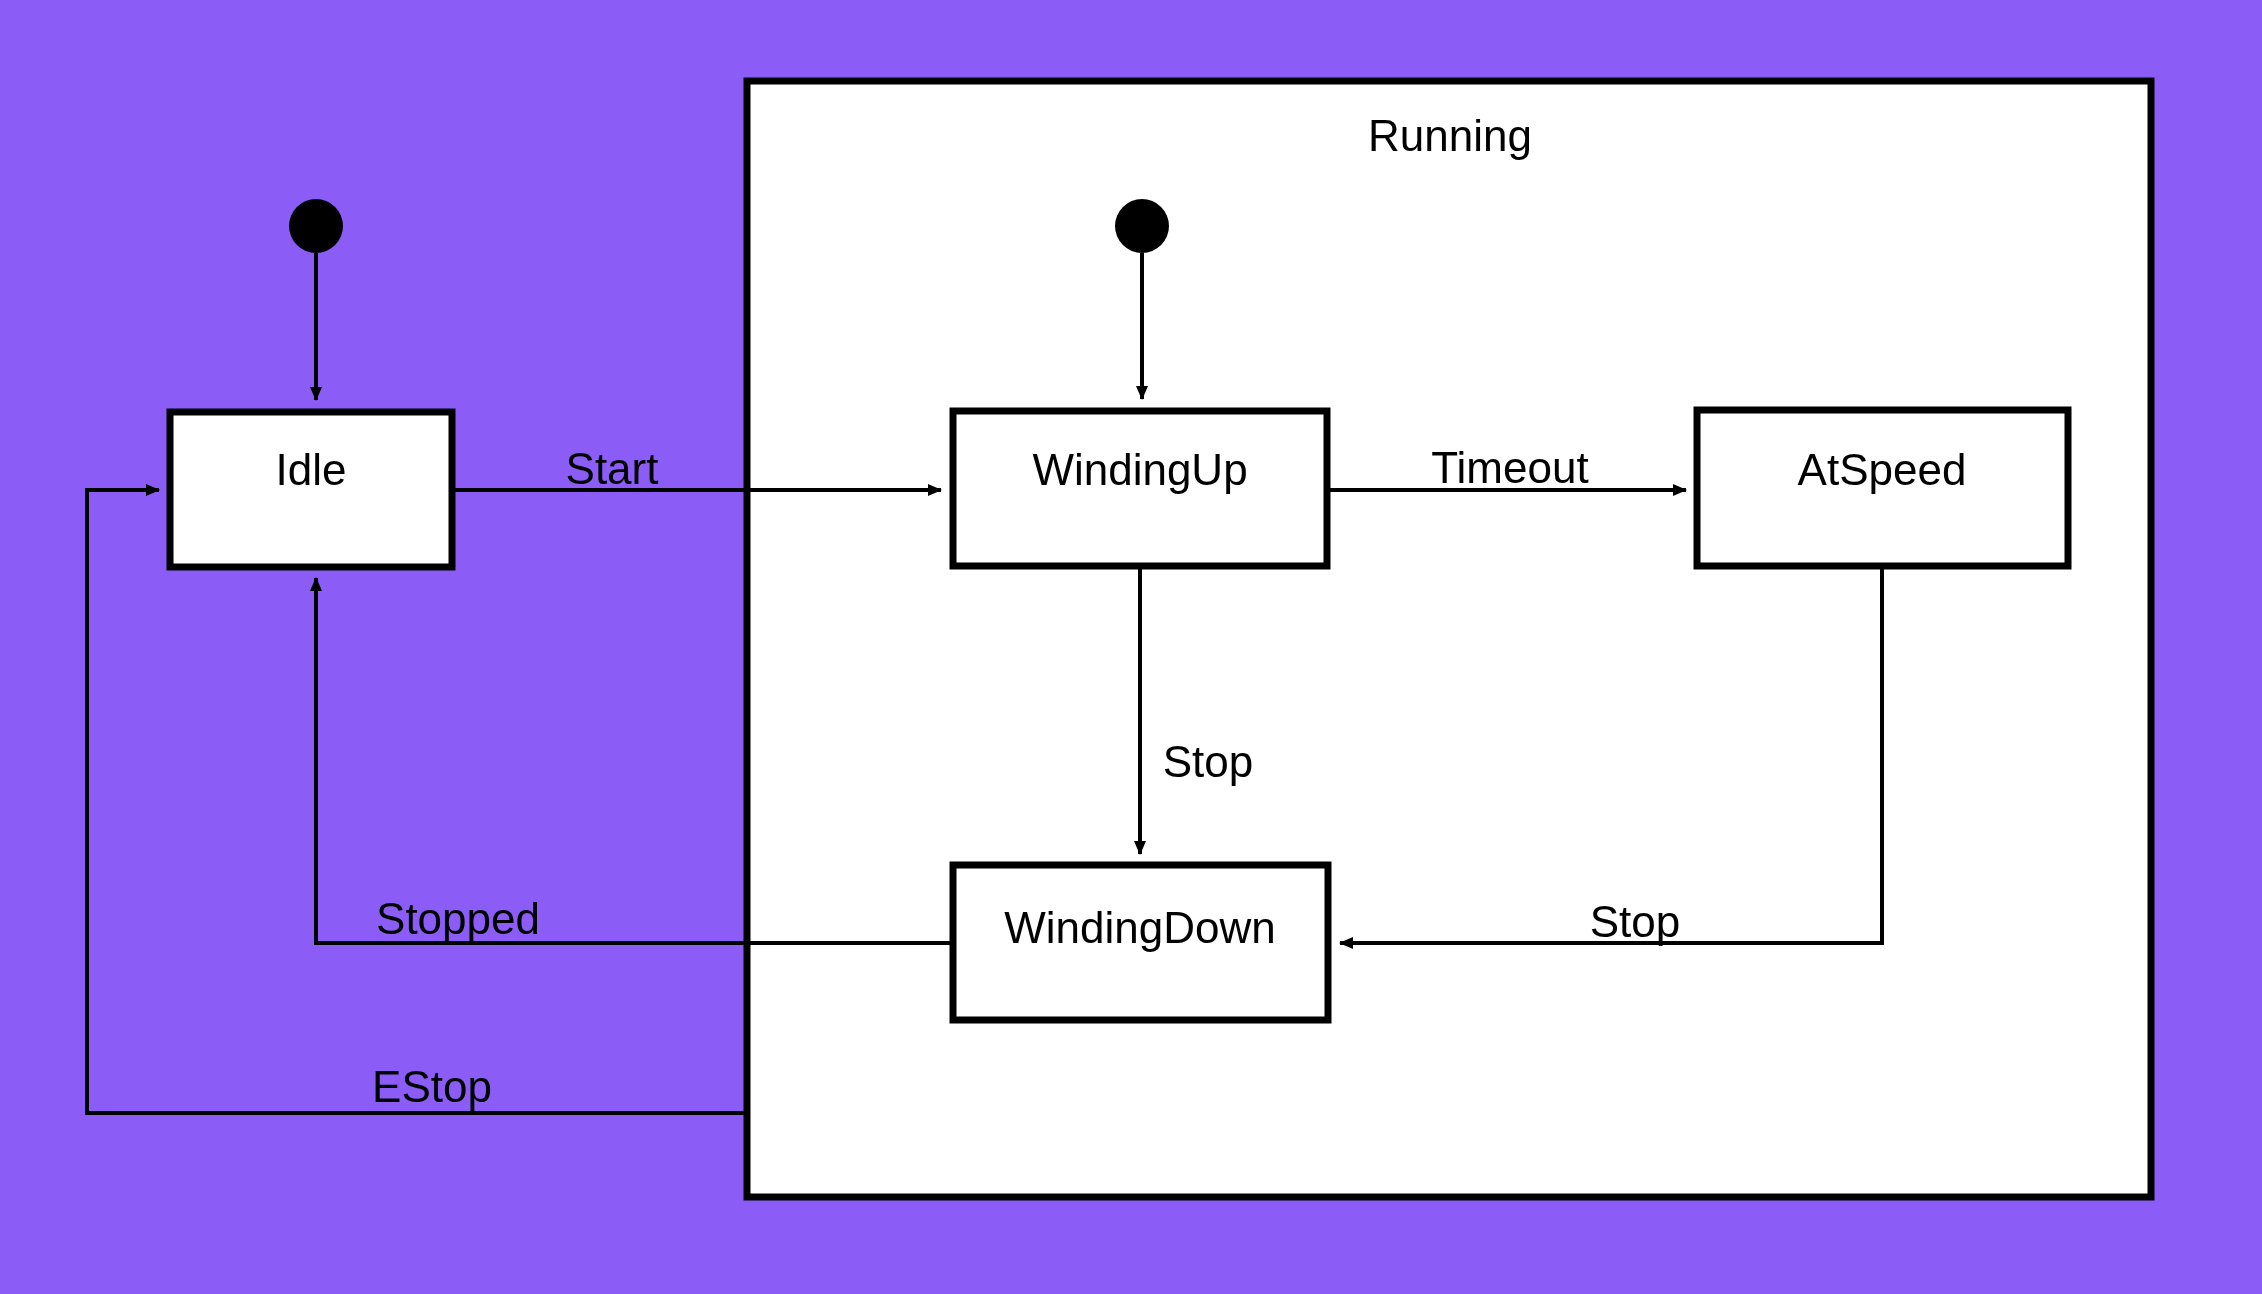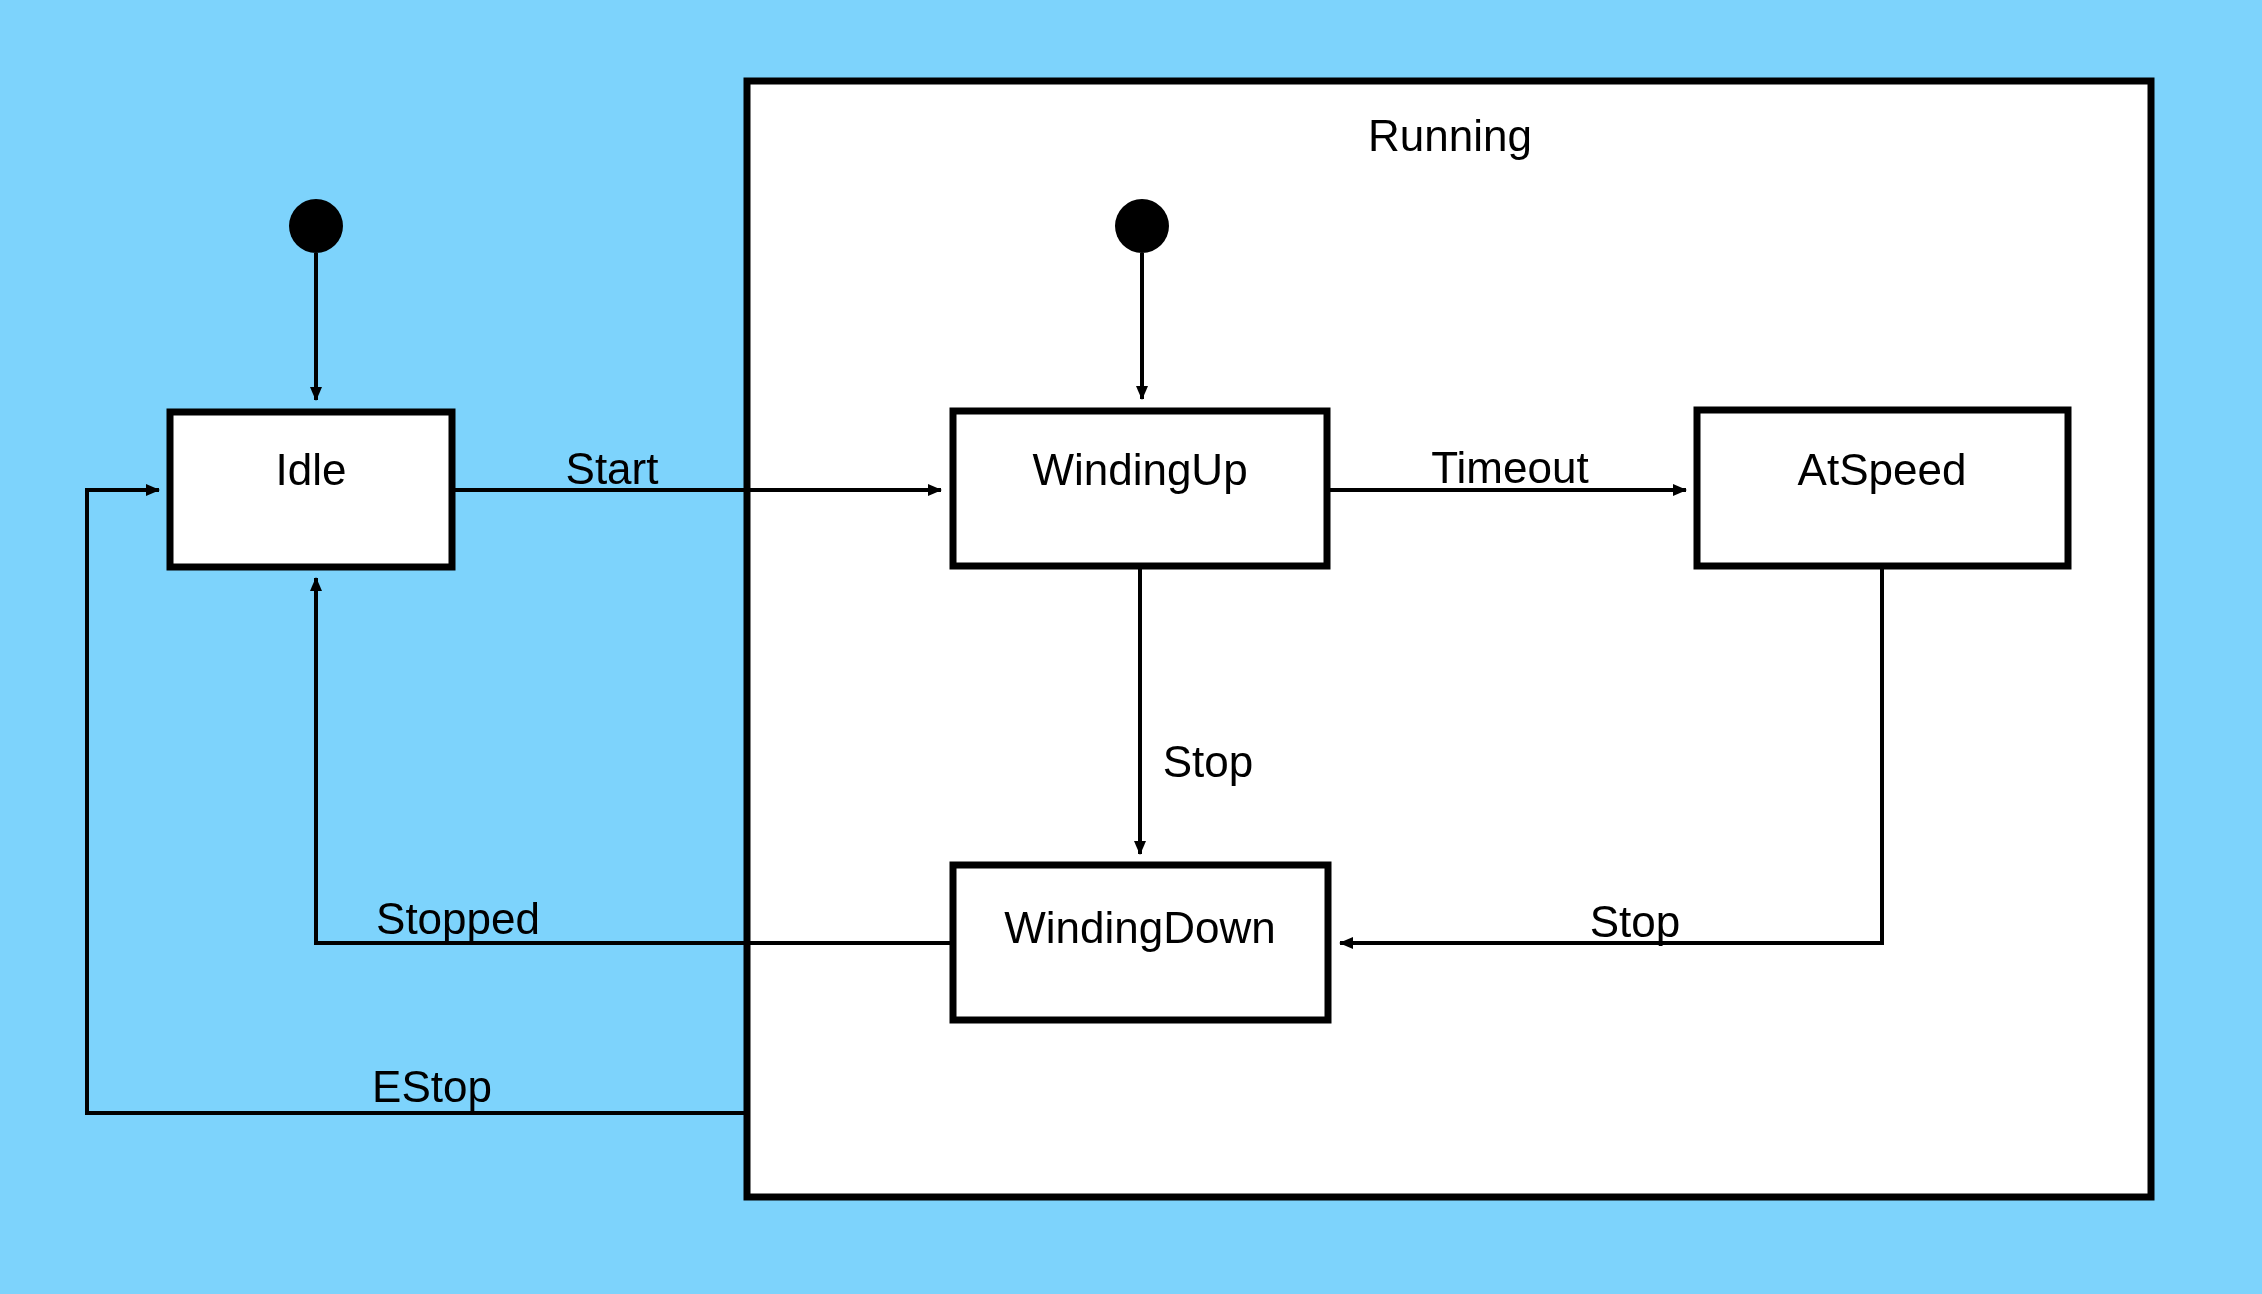--- a/index.html
+++ b/index.html
@@ -8,21 +8,21 @@
     padding: 0;
     background: #ffffff;
   }
   body {
     font-family: "Liberation Sans", sans-serif;
   }
   #canvas {
     position: relative;
     width: 2262px;
     height: 1294px;
-    background: #7dd3fc;
+    background: #8b5cf6;
     overflow: hidden;
     text-align: right;
   }
   svg#diagram {
     position: absolute;
     left: 0;
     top: 0;
     width: 2262px;
     height: 1294px;
   }

